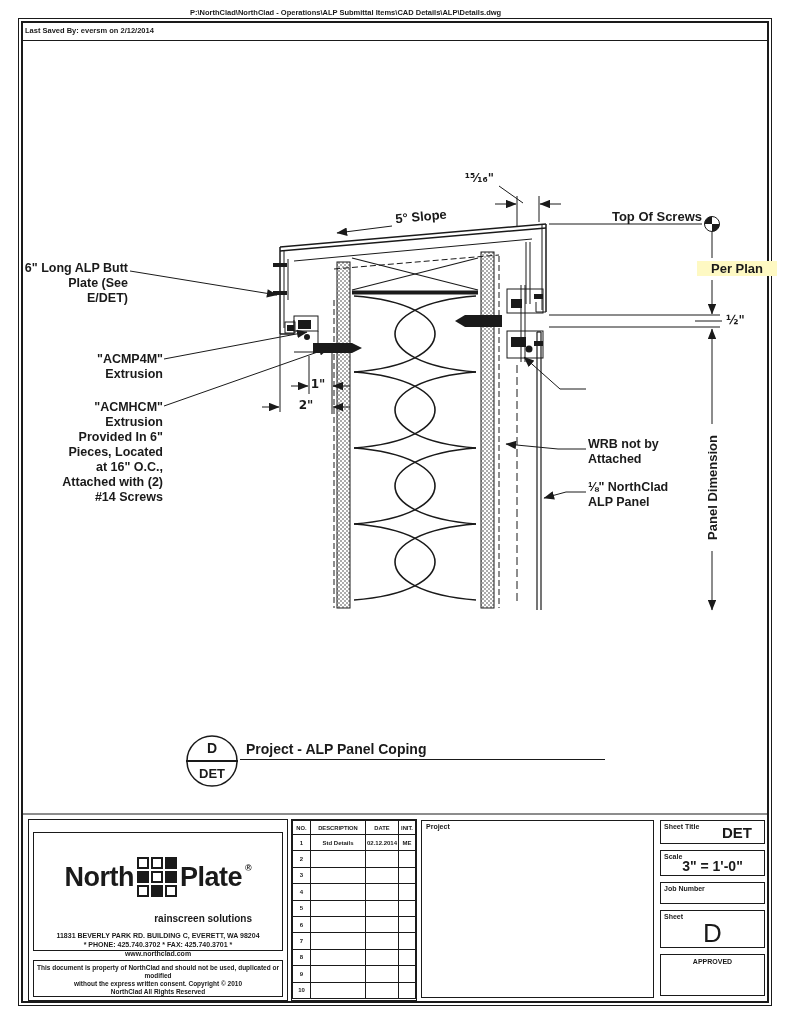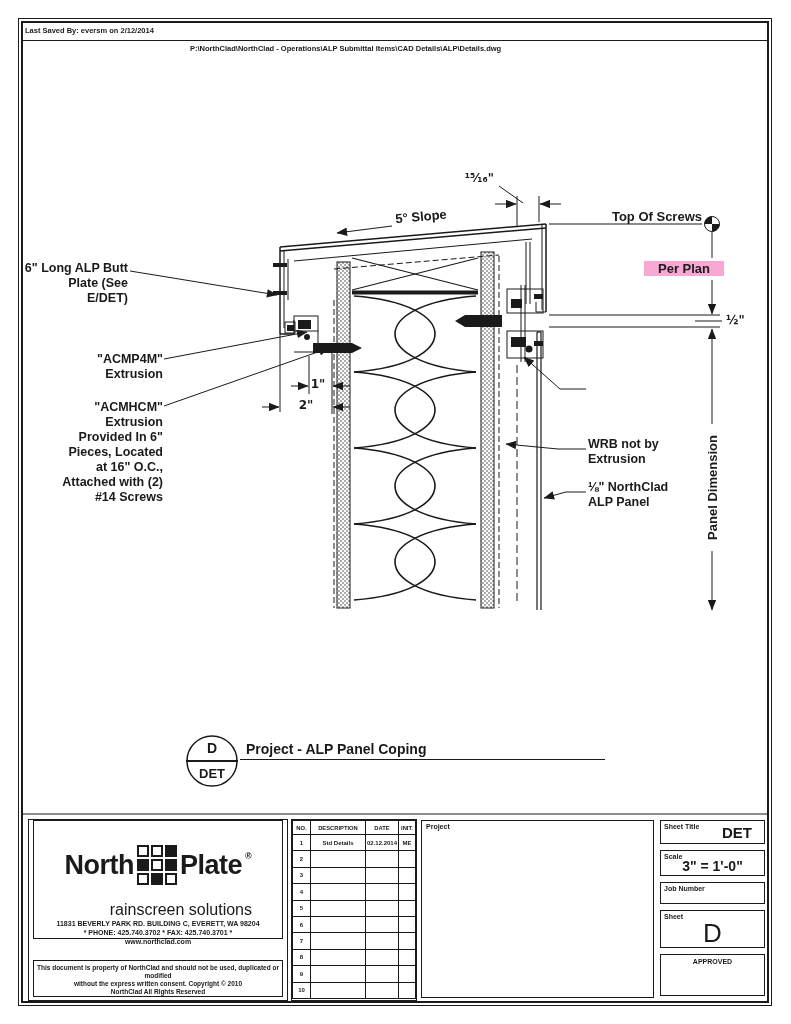--- a/index.html
+++ b/index.html
@@ -169,71 +169,71 @@
     </g>
 
     <g stroke="#1a1a1a" fill="none">
       <circle cx="212" cy="761" r="25" stroke-width="1.5"></circle>
       <line x1="186" y1="761" x2="238" y2="761" stroke-width="2"></line>
       <line x1="240" y1="759.5" x2="605" y2="759.5" stroke-width="1"></line>
     </g>
   </svg>
 
   <span class="t small" style="left:25px;top:26px">Last Saved By: eversm on 2/12/2014</span>
-  <span class="t small" style="left:190px;top:44px">P:\NorthClad\NorthClad - Operations\ALP Submittal Items\CAD Details\ALP\Details.dwg</span>
+  <span class="t small" style="left:190px;top:8px">P:\NorthClad\NorthClad - Operations\ALP Submittal Items\CAD Details\ALP\Details.dwg</span>
 
   <span class="t tc rot5 f13" style="left:386px;top:209px;width:70px">5° Slope</span>
   <span class="t tr dim" style="left:432px;top:172px;width:62px">¹⁵⁄₁₆"</span>
   <span class="t tr f13" style="left:560px;top:209px;width:142px">Top Of Screws</span>
-  <span class="t tc f13" style="left:644px;top:261px;width:80px;background:#f9a8d4">Per Plan</span>
+  <span class="t tc f13" style="left:697px;top:261px;width:80px;background:#fef9c3">Per Plan</span>
   <span class="t dim" style="left:726px;top:314px">½"</span>
   <span class="t tc rot90 f13" style="left:647px;top:480px;width:130px">Panel Dimension</span>
 
   <span class="t tr" style="left:10px;top:261px;width:118px">6" Long ALP Butt
 Plate (See
 E/DET)</span>
   <span class="t tr" style="left:43px;top:352px;width:120px">"ACMP4M"
 Extrusion</span>
   <span class="t tr" style="left:15px;top:400px;width:148px">"ACMHCM"
 Extrusion
 Provided In 6"
 Pieces, Located
 at 16" O.C.,
 Attached with (2)
 #14 Screws</span>
   <span class="t tc dim" style="left:308px;top:378px;width:20px">1"</span>
   <span class="t tc dim" style="left:296px;top:399px;width:20px">2"</span>
   <span class="t" style="left:588px;top:437px;width:112px">WRB not by
-Extrusion</span>
+Attached</span>
   <span class="t" style="left:588px;top:480px;width:112px">⅛" NorthClad
 ALP Panel</span>
 
   <span class="t tc f14" style="left:187px;top:741px;width:50px">D</span>
   <span class="t tc f13" style="left:187px;top:766px;width:50px">DET</span>
   <span class="t f14" style="left:246px;top:742px">Project - ALP Panel Coping</span>
 
   <div class="box" style="left:28px;top:819px;width:260px;height:182px;border-width:1px">
-    <div class="box" style="left:4px;top:0;width:250px;height:119px">
+    <div class="box" style="left:4px;top:12px;width:250px;height:119px">
       <div style="position:absolute;left:0;right:0;top:24px;display:flex;justify-content:center;align-items:center;gap:3px">
         <span class="logo-word">North</span>
         <span class="lgrid">
           <span class="w"></span>
             <span class="w"></span>
             <span class="b"></span>
           <span class="b"></span>
             <span class="w"></span>
             <span class="b"></span>
           <span class="w"></span>
             <span class="b"></span>
             <span class="w"></span>
         </span>
         <span class="logo-word">Plate</span>
         <span style="font-weight:bold;font-size:9px;vertical-align:super;position:relative;top:-9px">®</span>
       </div>
-      <div style="position:absolute;right:30px;top:80px;font-weight:normal;font-size:16px">rainscreen solutions</div>
+      <div style="position:absolute;right:30px;top:80px;font-weight:bold;font-size:10px">rainscreen solutions</div>
       <div class="tb-label tc" style="left:0;right:0;top:99px;text-align:center">11831 BEVERLY PARK RD. BUILDING C, EVERETT, WA 98204</div>
       <div class="tb-label" style="left:0;right:0;top:108px;text-align:center">* PHONE: 425.740.3702 * FAX: 425.740.3701 *</div>
       <div class="tb-label" style="left:0;right:0;top:117px;text-align:center">www.northclad.com</div>
     </div>
     <div class="box" style="left:4px;top:140px;width:250px;height:37px">
       <div style="position:absolute;left:2px;right:2px;top:3px;font-size:6.5px;line-height:8px;font-weight:bold;text-align:center;white-space:pre-line">This document is property of NorthClad and should not be used, duplicated or modified
 without the express written consent.  Copyright © 2010
 NorthClad All Rights Reserved</div>
     </div>
   </div>

